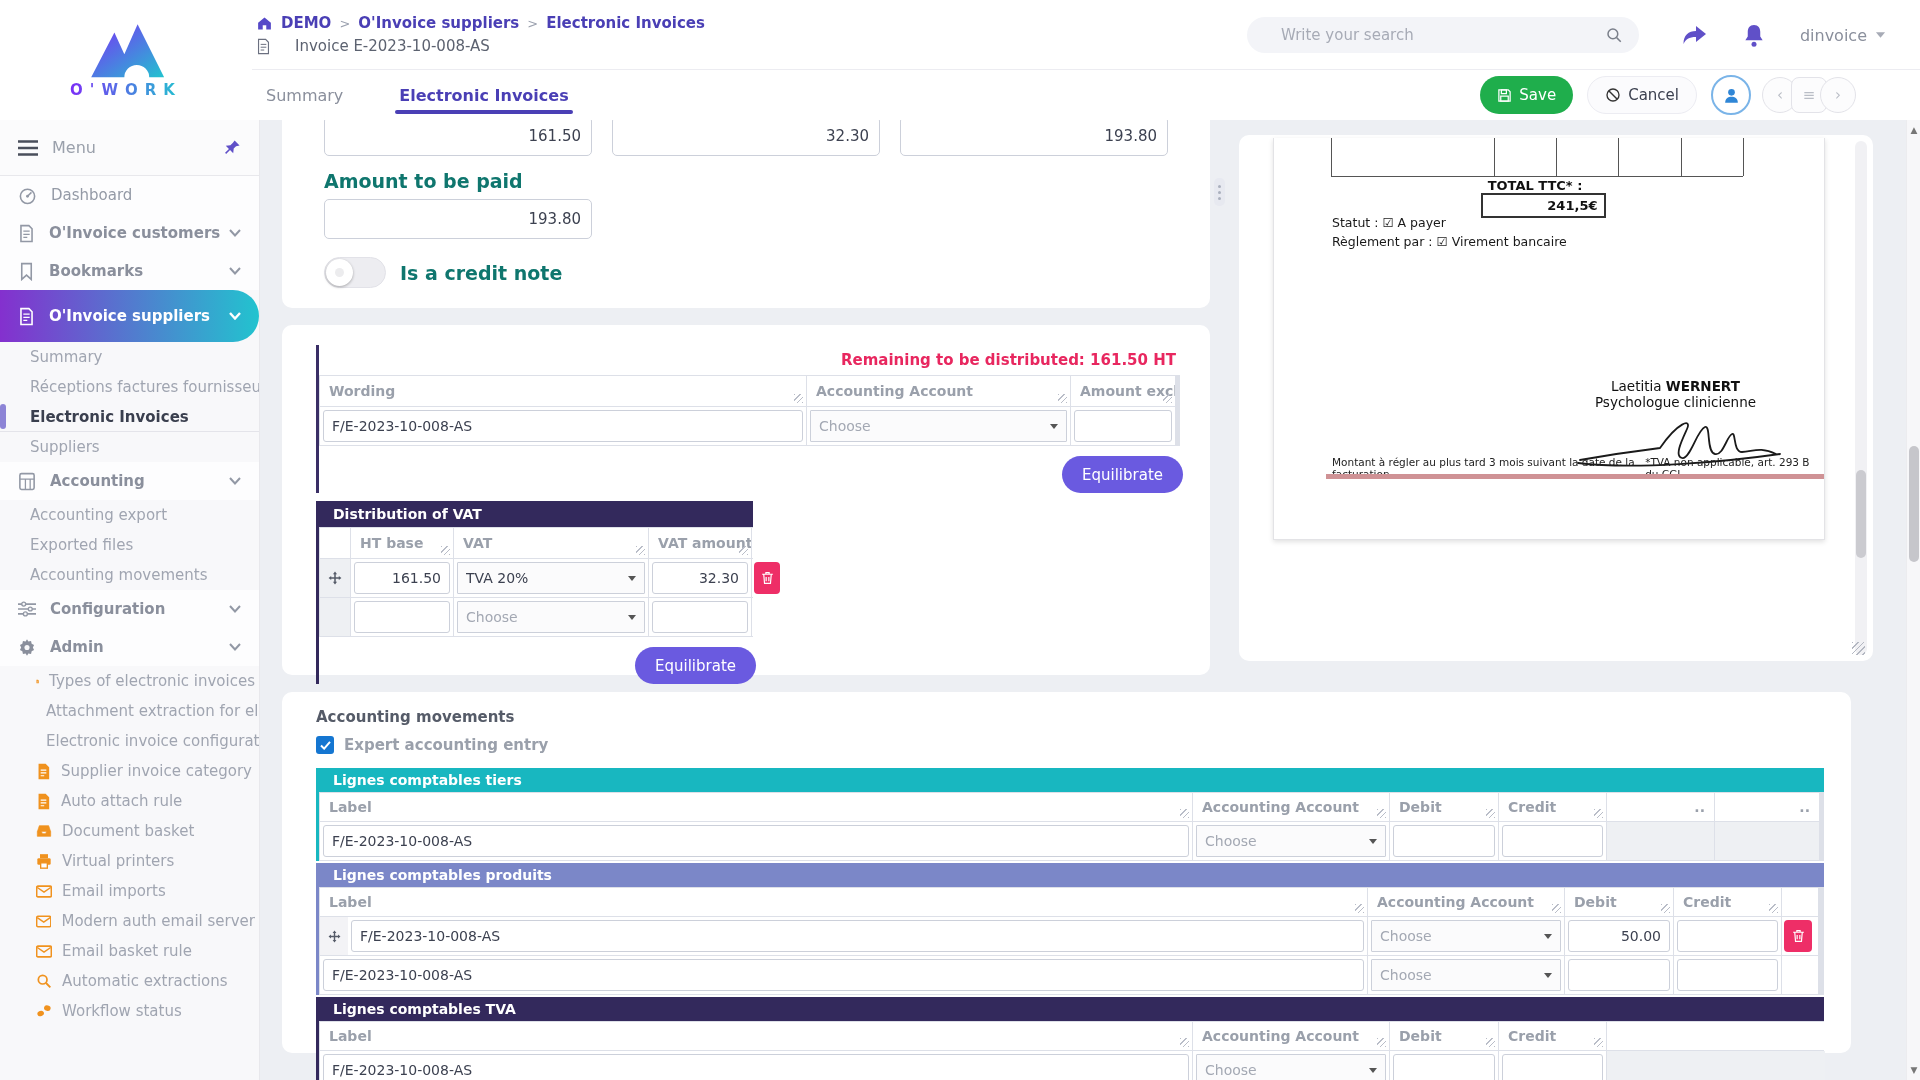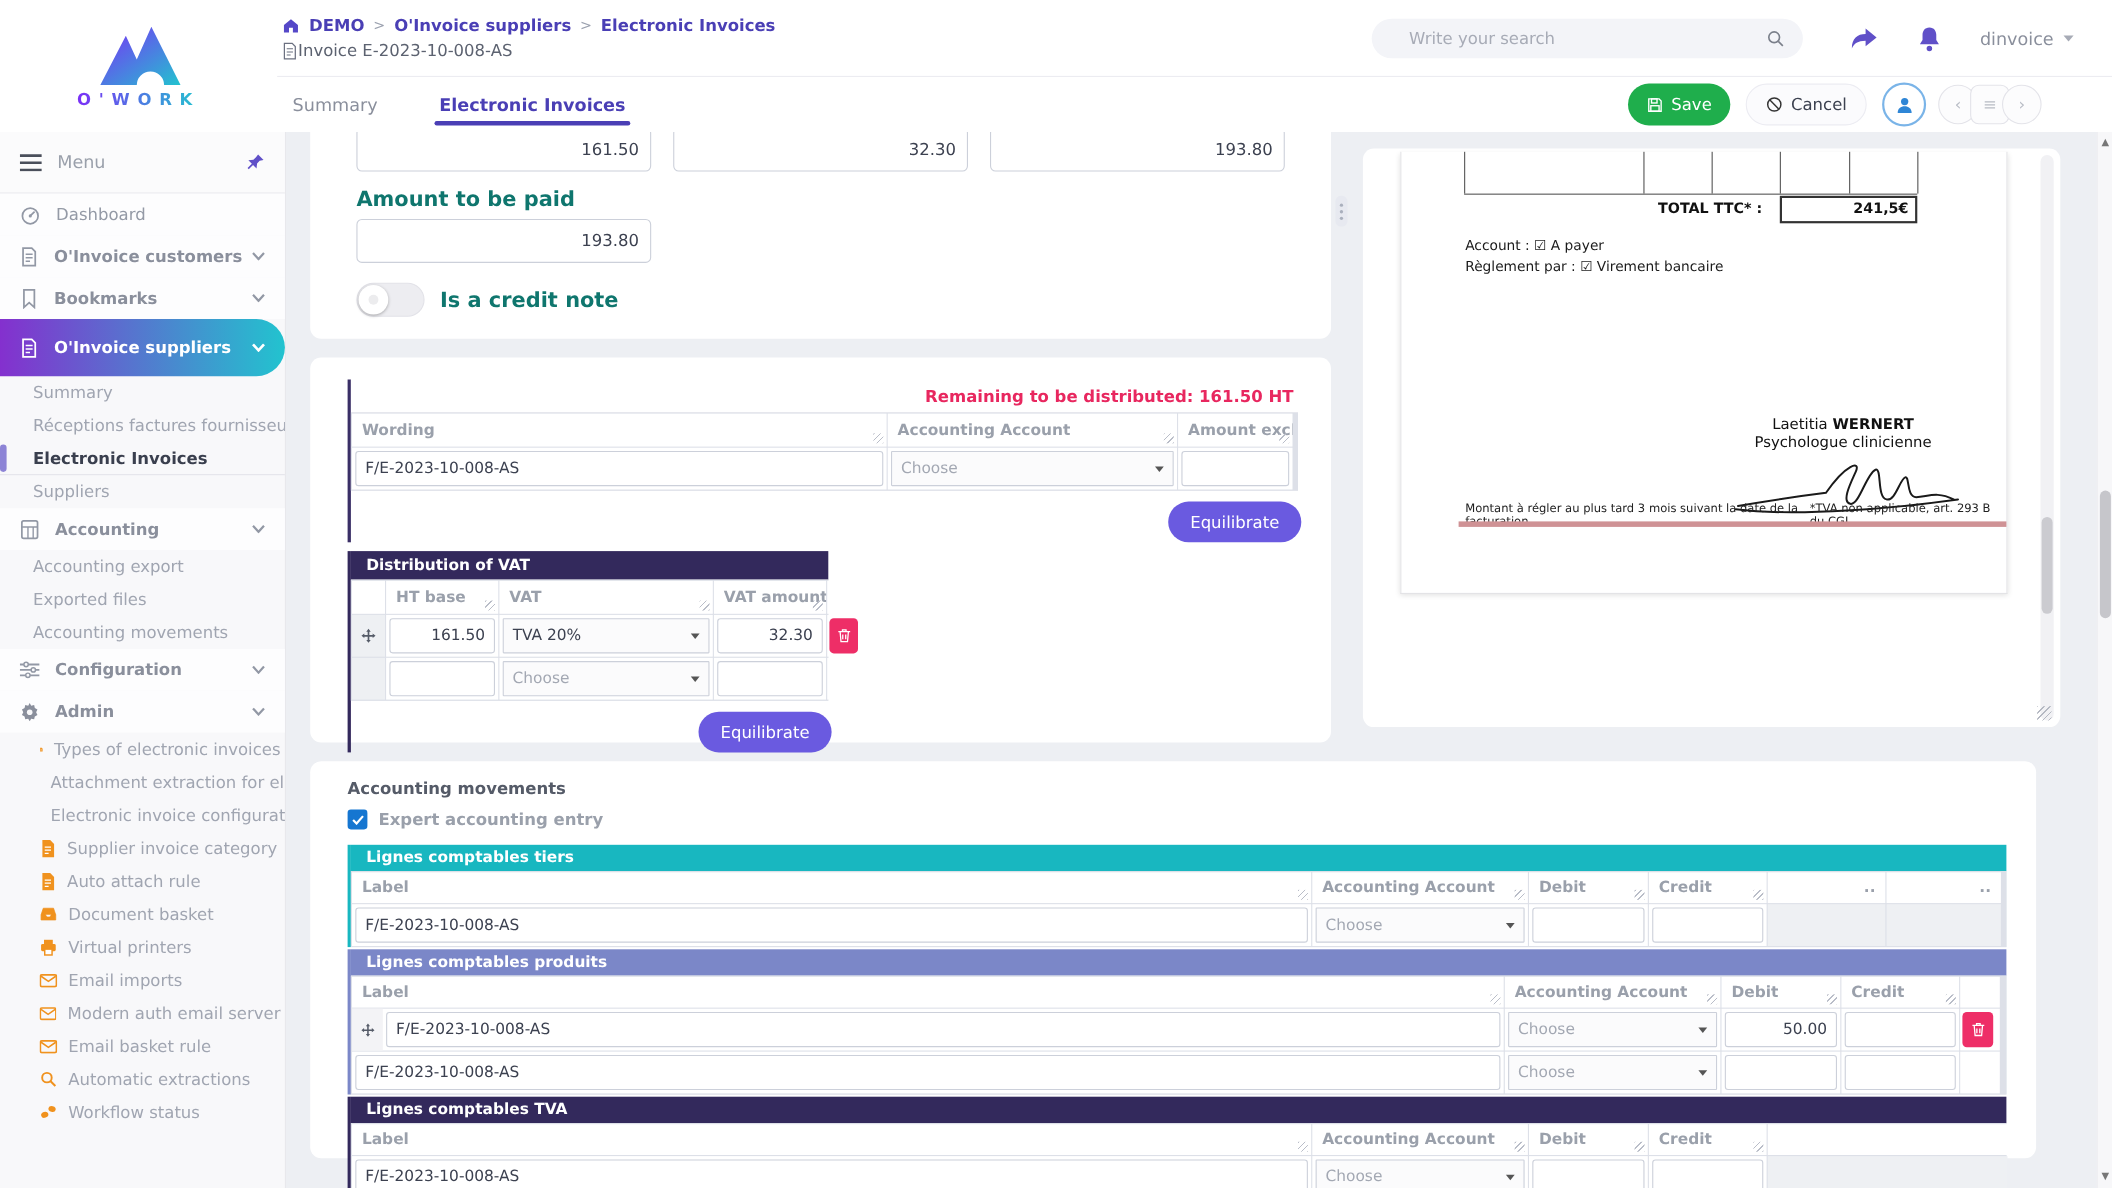--- a/index.html
+++ b/index.html
@@ -8,21 +8,21 @@
 
   
   .topbar { position:absolute; left:0; top:0; width:1920px; height:120px; background:#fff; z-index:20; }
   .logo-area { position:absolute; left:0; top:0; width:252px; height:120px; display:flex; flex-direction:column; align-items:center; justify-content:center; background:#fff; }
   .wordmark { font-size:15px; font-weight:bold; letter-spacing:7px; margin-top:2px;
     background:linear-gradient(90deg,#7b2ff7,#22c3cf); -webkit-background-clip:text; background-clip:text; color:transparent; }
   .tb-row1 { position:absolute; left:252px; right:0; top:0; height:70px; border-bottom:1px solid #ececf1; display:flex; align-items:center; }
   .crumbs-block { margin-left:4px; }
   .crumbs { display:flex; align-items:center; gap:8px; font-size:15px; font-weight:bold; color:#4a3fb5; }
   .crumb-sep { color:#9aa0ae; font-size:13px; font-weight:normal; }
-  .doc-line { display:flex; align-items:center; gap:0; margin-top:5px; color:#5c6270; font-size:15px; }
+  .doc-line { display:flex; align-items:center; gap:24px; margin-top:5px; color:#5c6270; font-size:15px; }
   .search-pill { position:absolute; left:995px; top:17px; width:392px; height:36px; background:#f3f4f8; border-radius:18px; display:flex; align-items:center; padding:0 16px 0 34px; }
   .search-pill input { border:none; outline:none; background:transparent; flex:1; font-size:15px; color:#6b7080; font-family:inherit; }
   .search-pill input::placeholder { color:#a7abb6; }
   .tb-icons { position:absolute; right:0; top:0; height:70px; display:flex; align-items:center; gap:34px; padding-right:34px; }
   .username { display:flex; align-items:center; gap:8px; color:#8a8f9c; font-size:16px; cursor:pointer; }
 
   .tb-row2 { position:absolute; left:252px; right:0; top:70px; height:50px; display:flex; align-items:center; }
   .tabs { display:flex; gap:56px; margin-left:14px; height:100%; align-items:center; }
   .tab { font-size:16px; color:#8a8f9c; cursor:pointer; height:100%; display:flex; align-items:center; position:relative; }
   .tab.active { color:#4a3fb5; font-weight:bold; }
@@ -86,21 +86,21 @@
   .select .stext.ph { color:#a3a8b3; }
   .equil-row { display:flex; justify-content:flex-end; margin-top:10px; }
   .btn-equil { background:#6a5ae0; color:#fff; border:none; border-radius:19px; height:37px; padding:0 20px; font-size:15px; cursor:pointer; font-family:inherit; }
   .drag { width:28px; align-self:stretch; background:#f3f3f6; display:flex; align-items:center; justify-content:center; margin-right:3px; flex:none; cursor:grab; }
   .btn-del { width:28px; height:32px; background:#ee2e67; border:none; border-radius:4px; display:flex; align-items:center; justify-content:center; cursor:pointer; }
 
   .preview-card { left:979px; top:15px; width:634px; height:526px; padding:0 0 0 0; }
   .doc { position:absolute; left:34px; top:3px; width:552px; height:402px; background:#fff; border:1px solid #e3e3e6; border-top:none; box-shadow:0 2px 5px rgba(0,0,0,.12); }
   .doc .vline { position:absolute; top:0; width:1px; background:#555; height:38px; }
   .doc .hline { position:absolute; top:38px; left:57px; width:412px; height:1px; background:#555; }
-  .total-row { position:absolute; top:40px; left:57px; width:412px; display:flex; justify-content:flex-end; align-items:center; }
+  .total-row { position:absolute; top:40px; left:57px; width:412px; display:flex; justify-content:flex-end; align-items:center;flex-direction:column; }
   .total-label { font-size:13px; font-weight:bold; color:#111; margin-right:4px; }
   .total-box { width:125px; border:2px solid #333; font-size:13px; font-weight:bold; color:#111; text-align:right; padding:3px 6px; background:#fff;margin-left:12px; }
   .doc-status { position:absolute; left:58px; top:76px; font-size:12.5px; color:#1a1a1a; line-height:1.5; }
   .signer { position:absolute; right:68px; top:240px; text-align:center; font-size:13.5px; color:#111; }
   .sig-svg { position:absolute; right:40px; top:278px; }
   .doc-footer { position:absolute; left:58px; right:4px; top:318px; display:flex; justify-content:space-between; font-size:10.5px; color:#222; }
   .pink-bar { position:absolute; left:52px; right:0; top:336px; height:5px; background:#cf9295; }
   .pv-scroll { position:absolute; right:6px; top:6px; bottom:6px; width:12px; background:#f1f1f4; border-radius:6px; }
   .pv-thumb { position:absolute; left:1px; width:10px; top:64%; height:88px; background:#cbcbd0; border-radius:5px; }
   .pv-grip { position:absolute; right:8px; bottom:6px; width:13px; height:13px;
@@ -532,21 +532,21 @@
       <div class="vline" style="left:282px"></div>
       <div class="vline" style="left:344px"></div>
       <div class="vline" style="left:407px"></div>
       <div class="vline" style="left:469px"></div>
       <div class="hline"></div>
       <div class="total-row">
         <span class="total-label">TOTAL TTC* :</span>
         <span class="total-box">241,5€</span>
       </div>
       <div class="doc-status">
-        <div><span>Account :</span> <span>☑</span>&nbsp;<span>A payer</span></div>
+        <div><span>Statut :</span> <span>☑</span>&nbsp;<span>A payer</span></div>
         <div><span>Règlement par :</span> <span>☑</span> <span>Virement bancaire</span></div>
       </div>
       <div class="signer">
         <div><span>Laetitia</span> <b>WERNERT</b></div>
         <div>Psychologue clinicienne</div>
       </div>
       <svg class="sig-svg" width="210" height="52" viewBox="0 0 210 52">
         <path d="M6 44 C40 38 70 34 86 32 C104 6 118 2 113 13 C108 24 100 40 108 42 C116 44 123 14 131 11 C137 9 132 36 141 38 C149 40 153 20 158 18 C162 16 159 36 168 36 C178 36 186 30 202 38 M4 47 C60 54 150 46 206 38" fill="none" stroke="#1a1a1a" stroke-width="1.8" stroke-linecap="round"></path>
       </svg>
       <div class="doc-footer">

